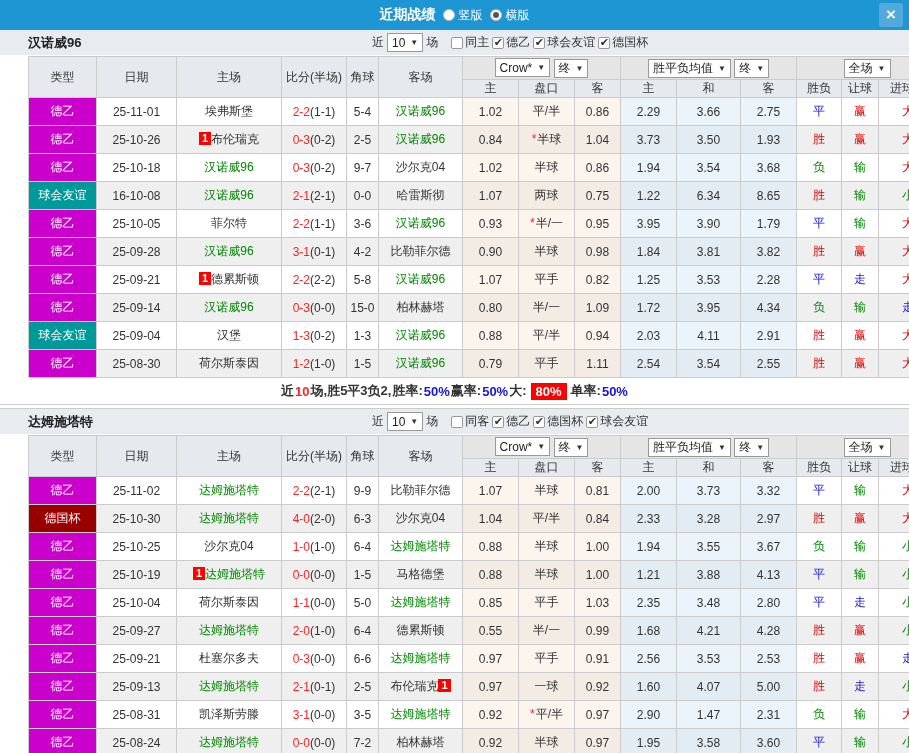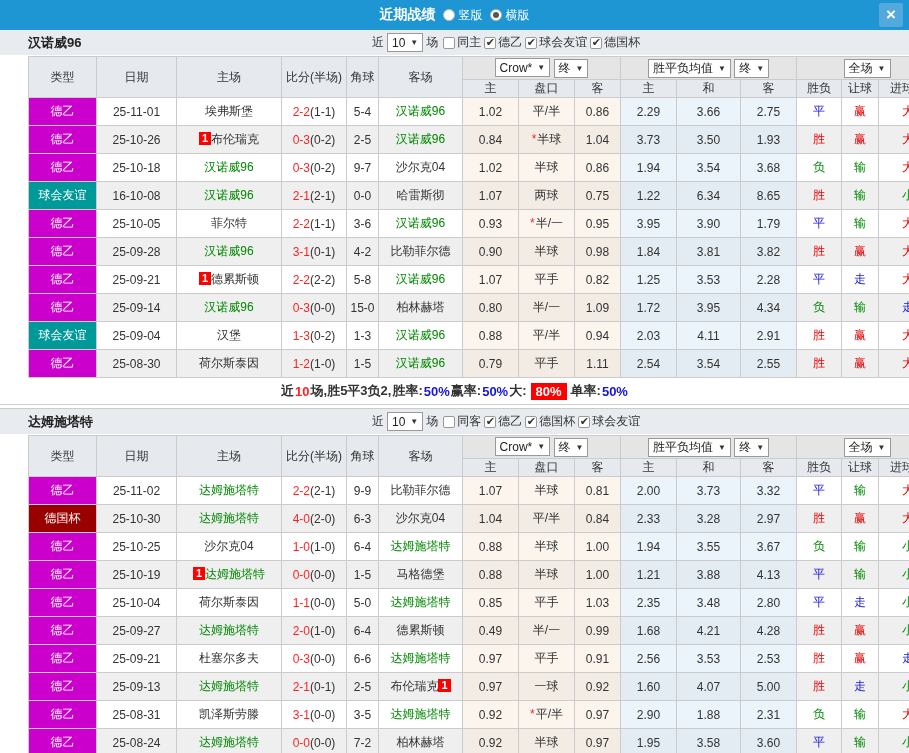--- a/index.html
+++ b/index.html
@@ -34,21 +34,21 @@
   .sel {
     display:inline-flex; align-items:center; gap:5px;
     background:#fff; border:1px solid #999; height:19px; padding:0 4px;
     font-size:12px; color:#222; cursor:pointer; white-space:nowrap;
   }
   .sel .arr { font-style:normal; font-size:8px; color:#333; }
   .cb-group { display:inline-flex; align-items:center; gap:2px; cursor:pointer; white-space:nowrap; }
   .cb { width:12px; height:12px; background:#fff; border:1px solid #999; border-radius:2px;
         display:inline-flex; align-items:center; justify-content:center; font-size:11px; line-height:11px; color:#333; }
   .cb.on::after { content:"\2714"; margin-top:-1px; }
-  .gap-l { margin-left:2px; }
+  .gap-l { margin-left:10px; }
   
   table { width:909px; border-collapse:collapse; table-layout:fixed;margin-left:28px; }
   th, td { border:1px solid #CBCBCB; text-align:center; overflow:hidden; white-space:nowrap; }
   thead th { background:#E6EAEF; font-weight:normal; color:#333; }
   thead tr.hr1 th { height:23px; }
   thead tr.hr2 th { height:18px; }
   thead .grp { background:#e5e5e5; }
   tbody td { height:28px; font-size:12px; }
   tbody tr:nth-child(even) td { background:#EFEFEF; }
   tbody tr:nth-child(odd)  td { background:#FFFFFF; }
@@ -556,21 +556,21 @@
           <td class="c-b">走</td>
           <td class="c-g">小</td>
         </tr>
         <tr>
           <td class="type de2">德乙</td>
           <td>25-09-27</td>
           <td><span class="tm-g">达姆施塔特</span></td>
           <td><span class="sc">2-0</span><span class="hf">(1-0)</span></td>
           <td>6-4</td>
           <td><span class="tm">德累斯顿</span></td>
-          <td class="c-cream">0.49</td>
+          <td class="c-cream">0.55</td>
           <td class="c-cream"><span>半/一</span></td>
           <td class="c-cream">0.99</td>
           <td class="c-blue">1.68</td>
           <td class="c-blue">4.21</td>
           <td class="c-blue">4.28</td>
           <td class="c-r">胜</td>
           <td class="c-r">赢</td>
           <td class="c-g">小</td>
         </tr>
         <tr>
@@ -611,21 +611,21 @@
           <td class="type de2">德乙</td>
           <td>25-08-31</td>
           <td><span class="tm">凯泽斯劳滕</span></td>
           <td><span class="sc">3-1</span><span class="hf">(0-0)</span></td>
           <td>3-5</td>
           <td><span class="tm-g">达姆施塔特</span></td>
           <td class="c-cream">0.92</td>
           <td class="c-cream"><span class="star">*</span><span>平/半</span></td>
           <td class="c-cream">0.97</td>
           <td class="c-blue">2.90</td>
-          <td class="c-blue">1.88</td>
+          <td class="c-blue">1.47</td>
           <td class="c-blue">2.31</td>
           <td class="c-g">负</td>
           <td class="c-g">输</td>
           <td class="c-r">大</td>
         </tr>
         <tr>
           <td class="type de2">德乙</td>
           <td>25-08-24</td>
           <td><span class="tm-g">达姆施塔特</span></td>
           <td><span class="sc">0-0</span><span class="hf">(0-0)</span></td>

